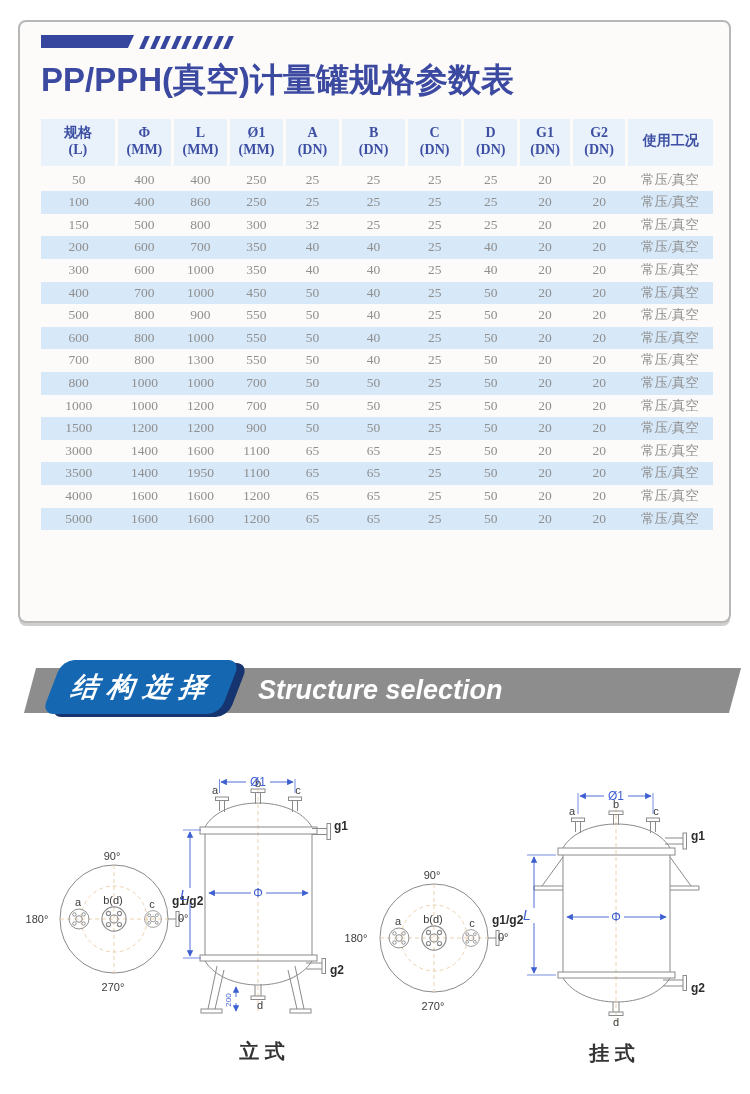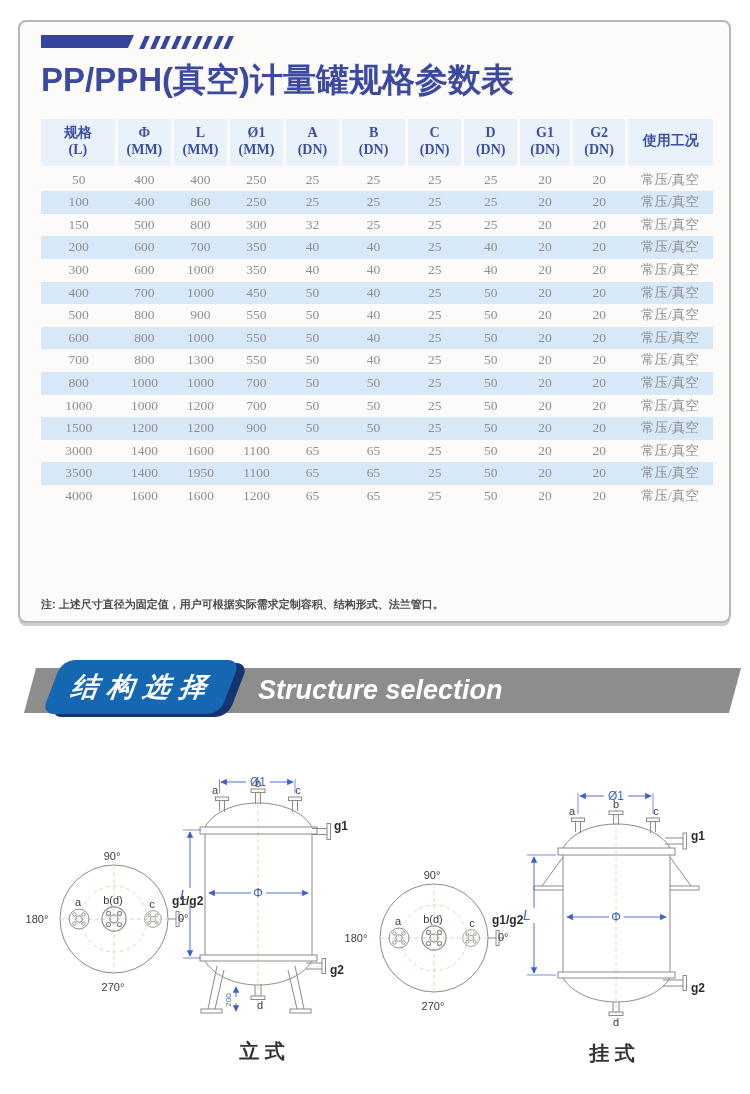--- a/index.html
+++ b/index.html
@@ -334,24 +334,36 @@
           <td>1600</td>
           <td>1200</td>
           <td>65</td>
           <td>65</td>
           <td>25</td>
           <td>50</td>
           <td>20</td>
           <td>20</td>
           <td>常压/真空</td>
         </tr>
+        <tr>
+          <td>5000</td>
+          <td>1600</td>
+          <td>1600</td>
+          <td>1200</td>
+          <td>65</td>
+          <td>65</td>
+          <td>25</td>
+          <td>50</td>
+          <td>20</td>
+          <td>20</td>
+          <td>常压/真空</td>
+        </tr>
       </tbody>
   </table>
 
-  <div class="card-note">注: 上述尺寸直径为固定值，用户可根据实际需求定制容积、结构形式、法兰管口。</div>
 </div>
 
 <div class="banner-bar"></div>
 <div class="banner-navy"></div>
 <div class="banner-badge">
   <span>结构选择</span>
 </div>
 <div class="banner-en">Structure selection</div>
 
 <svg class="diagrams" width="750" height="346" viewBox="0 748 750 346" xmlns="http://www.w3.org/2000/svg">

